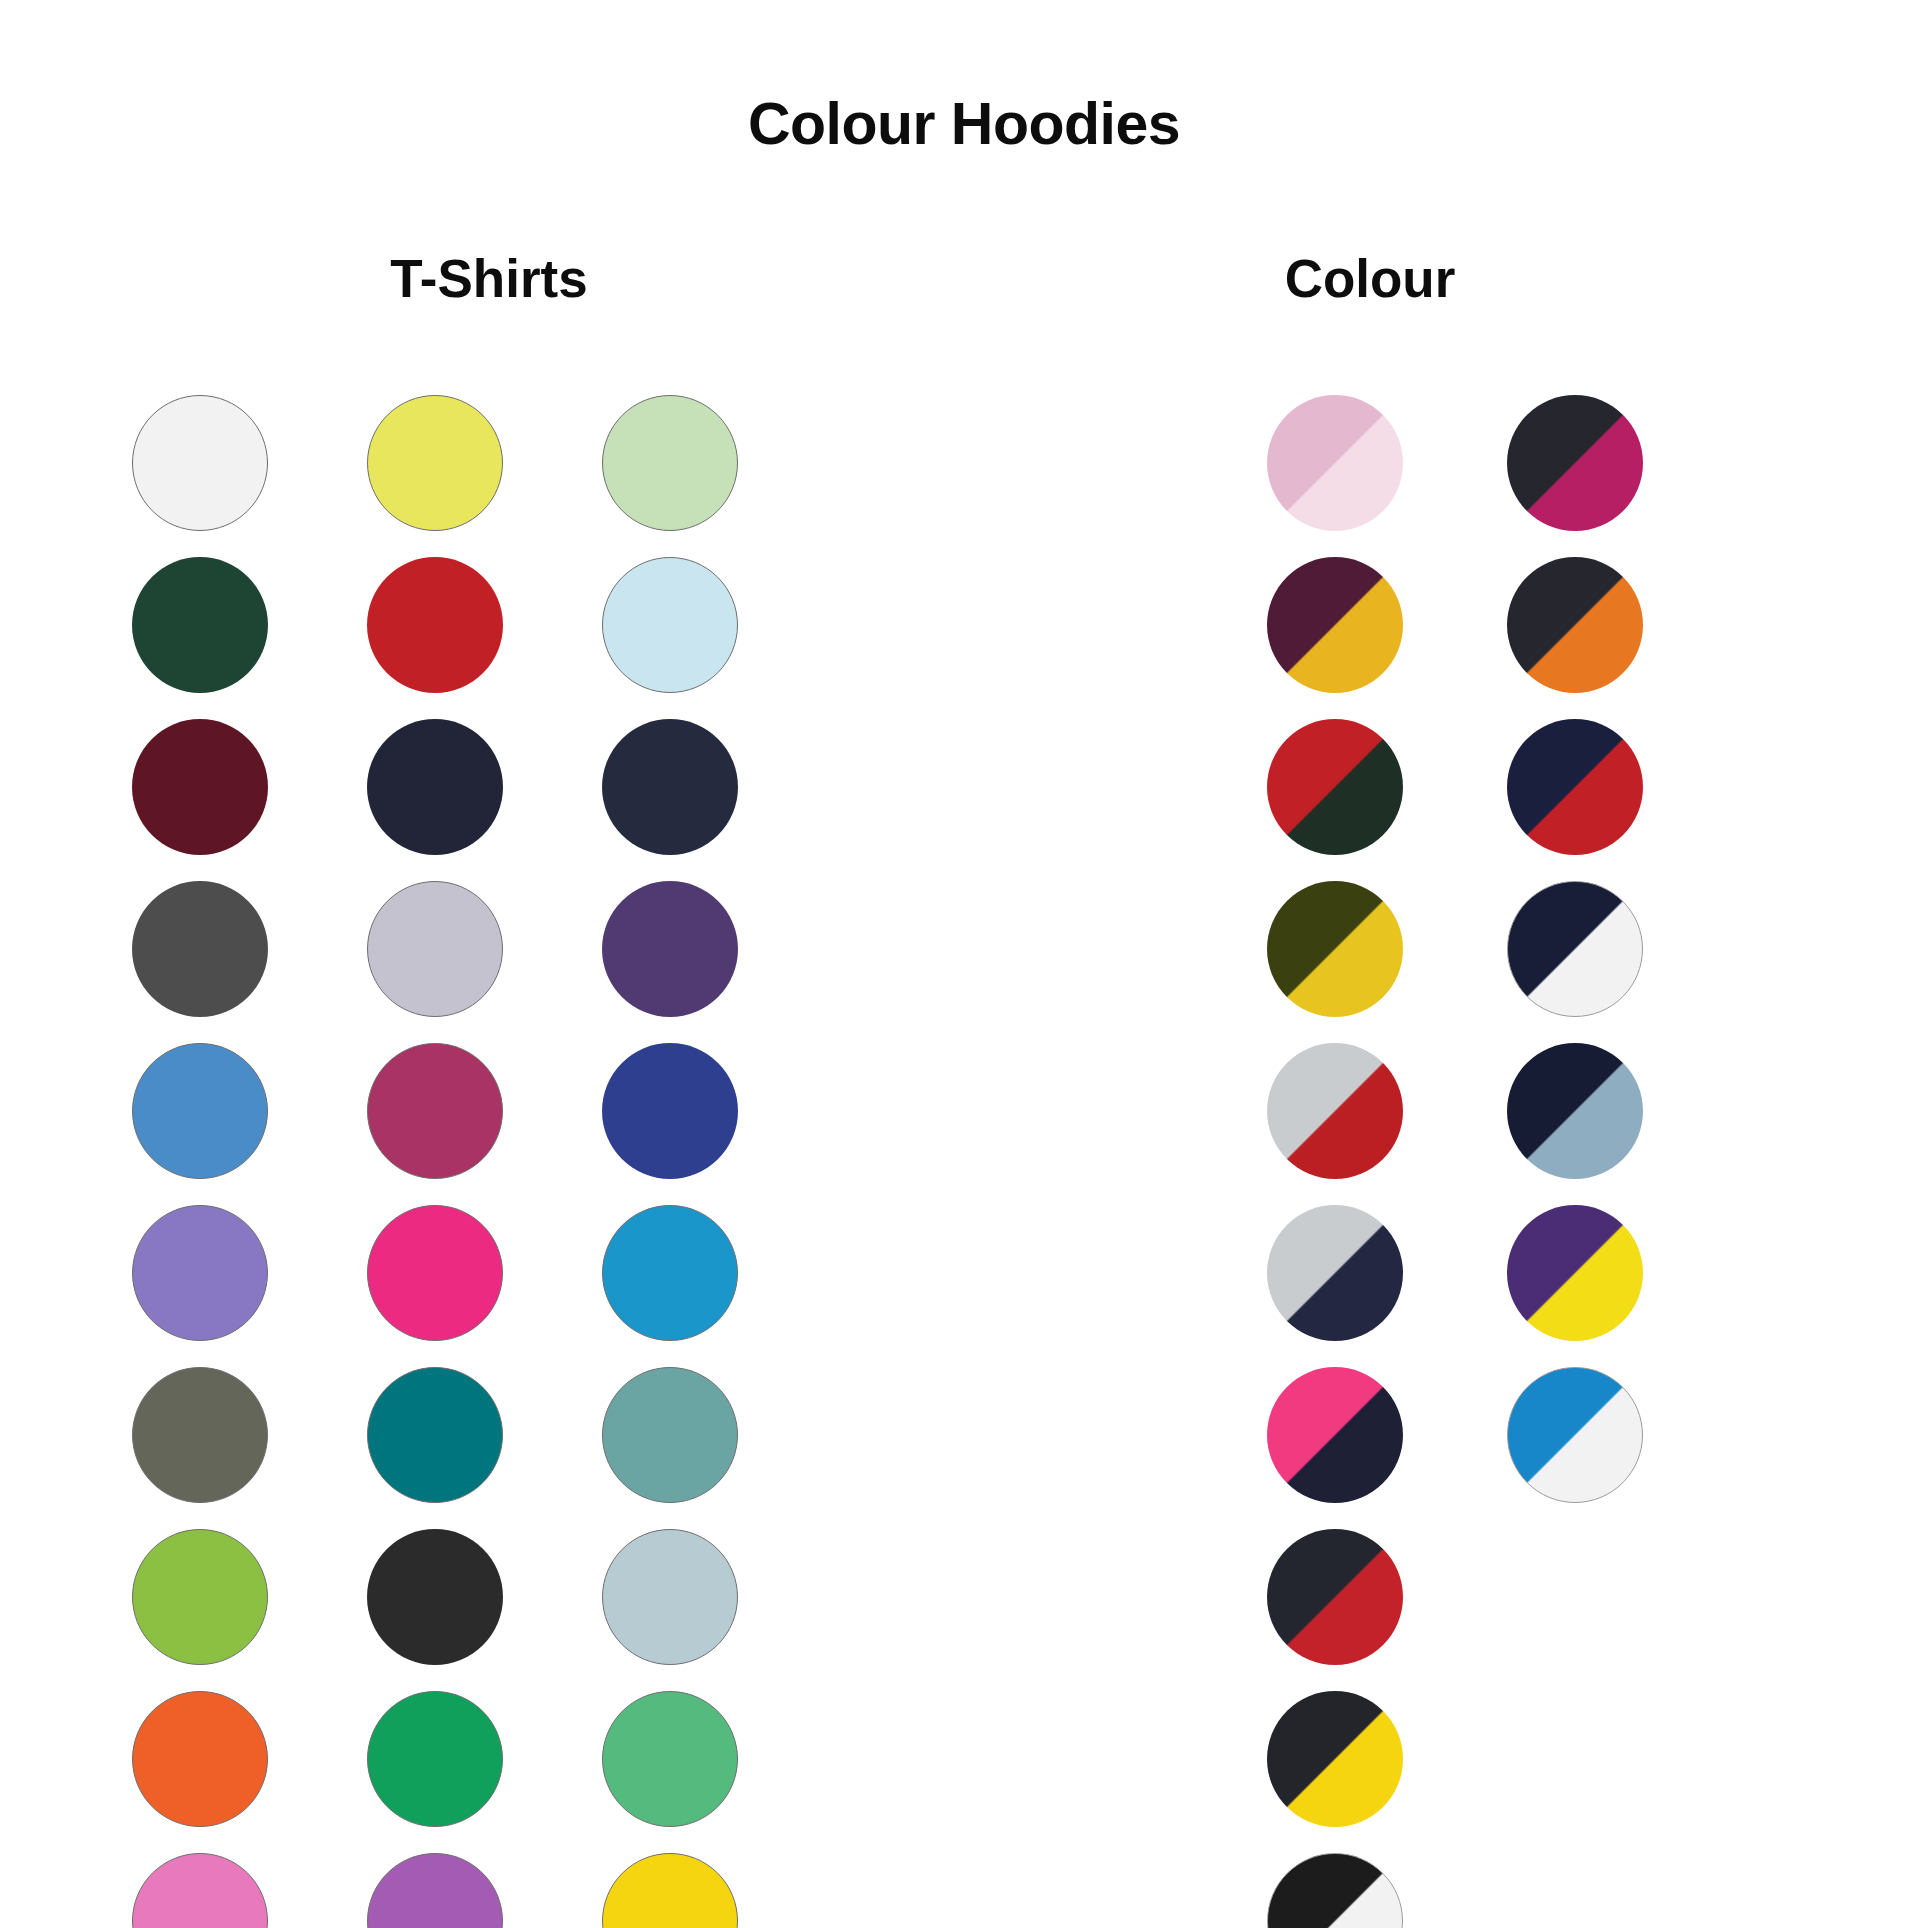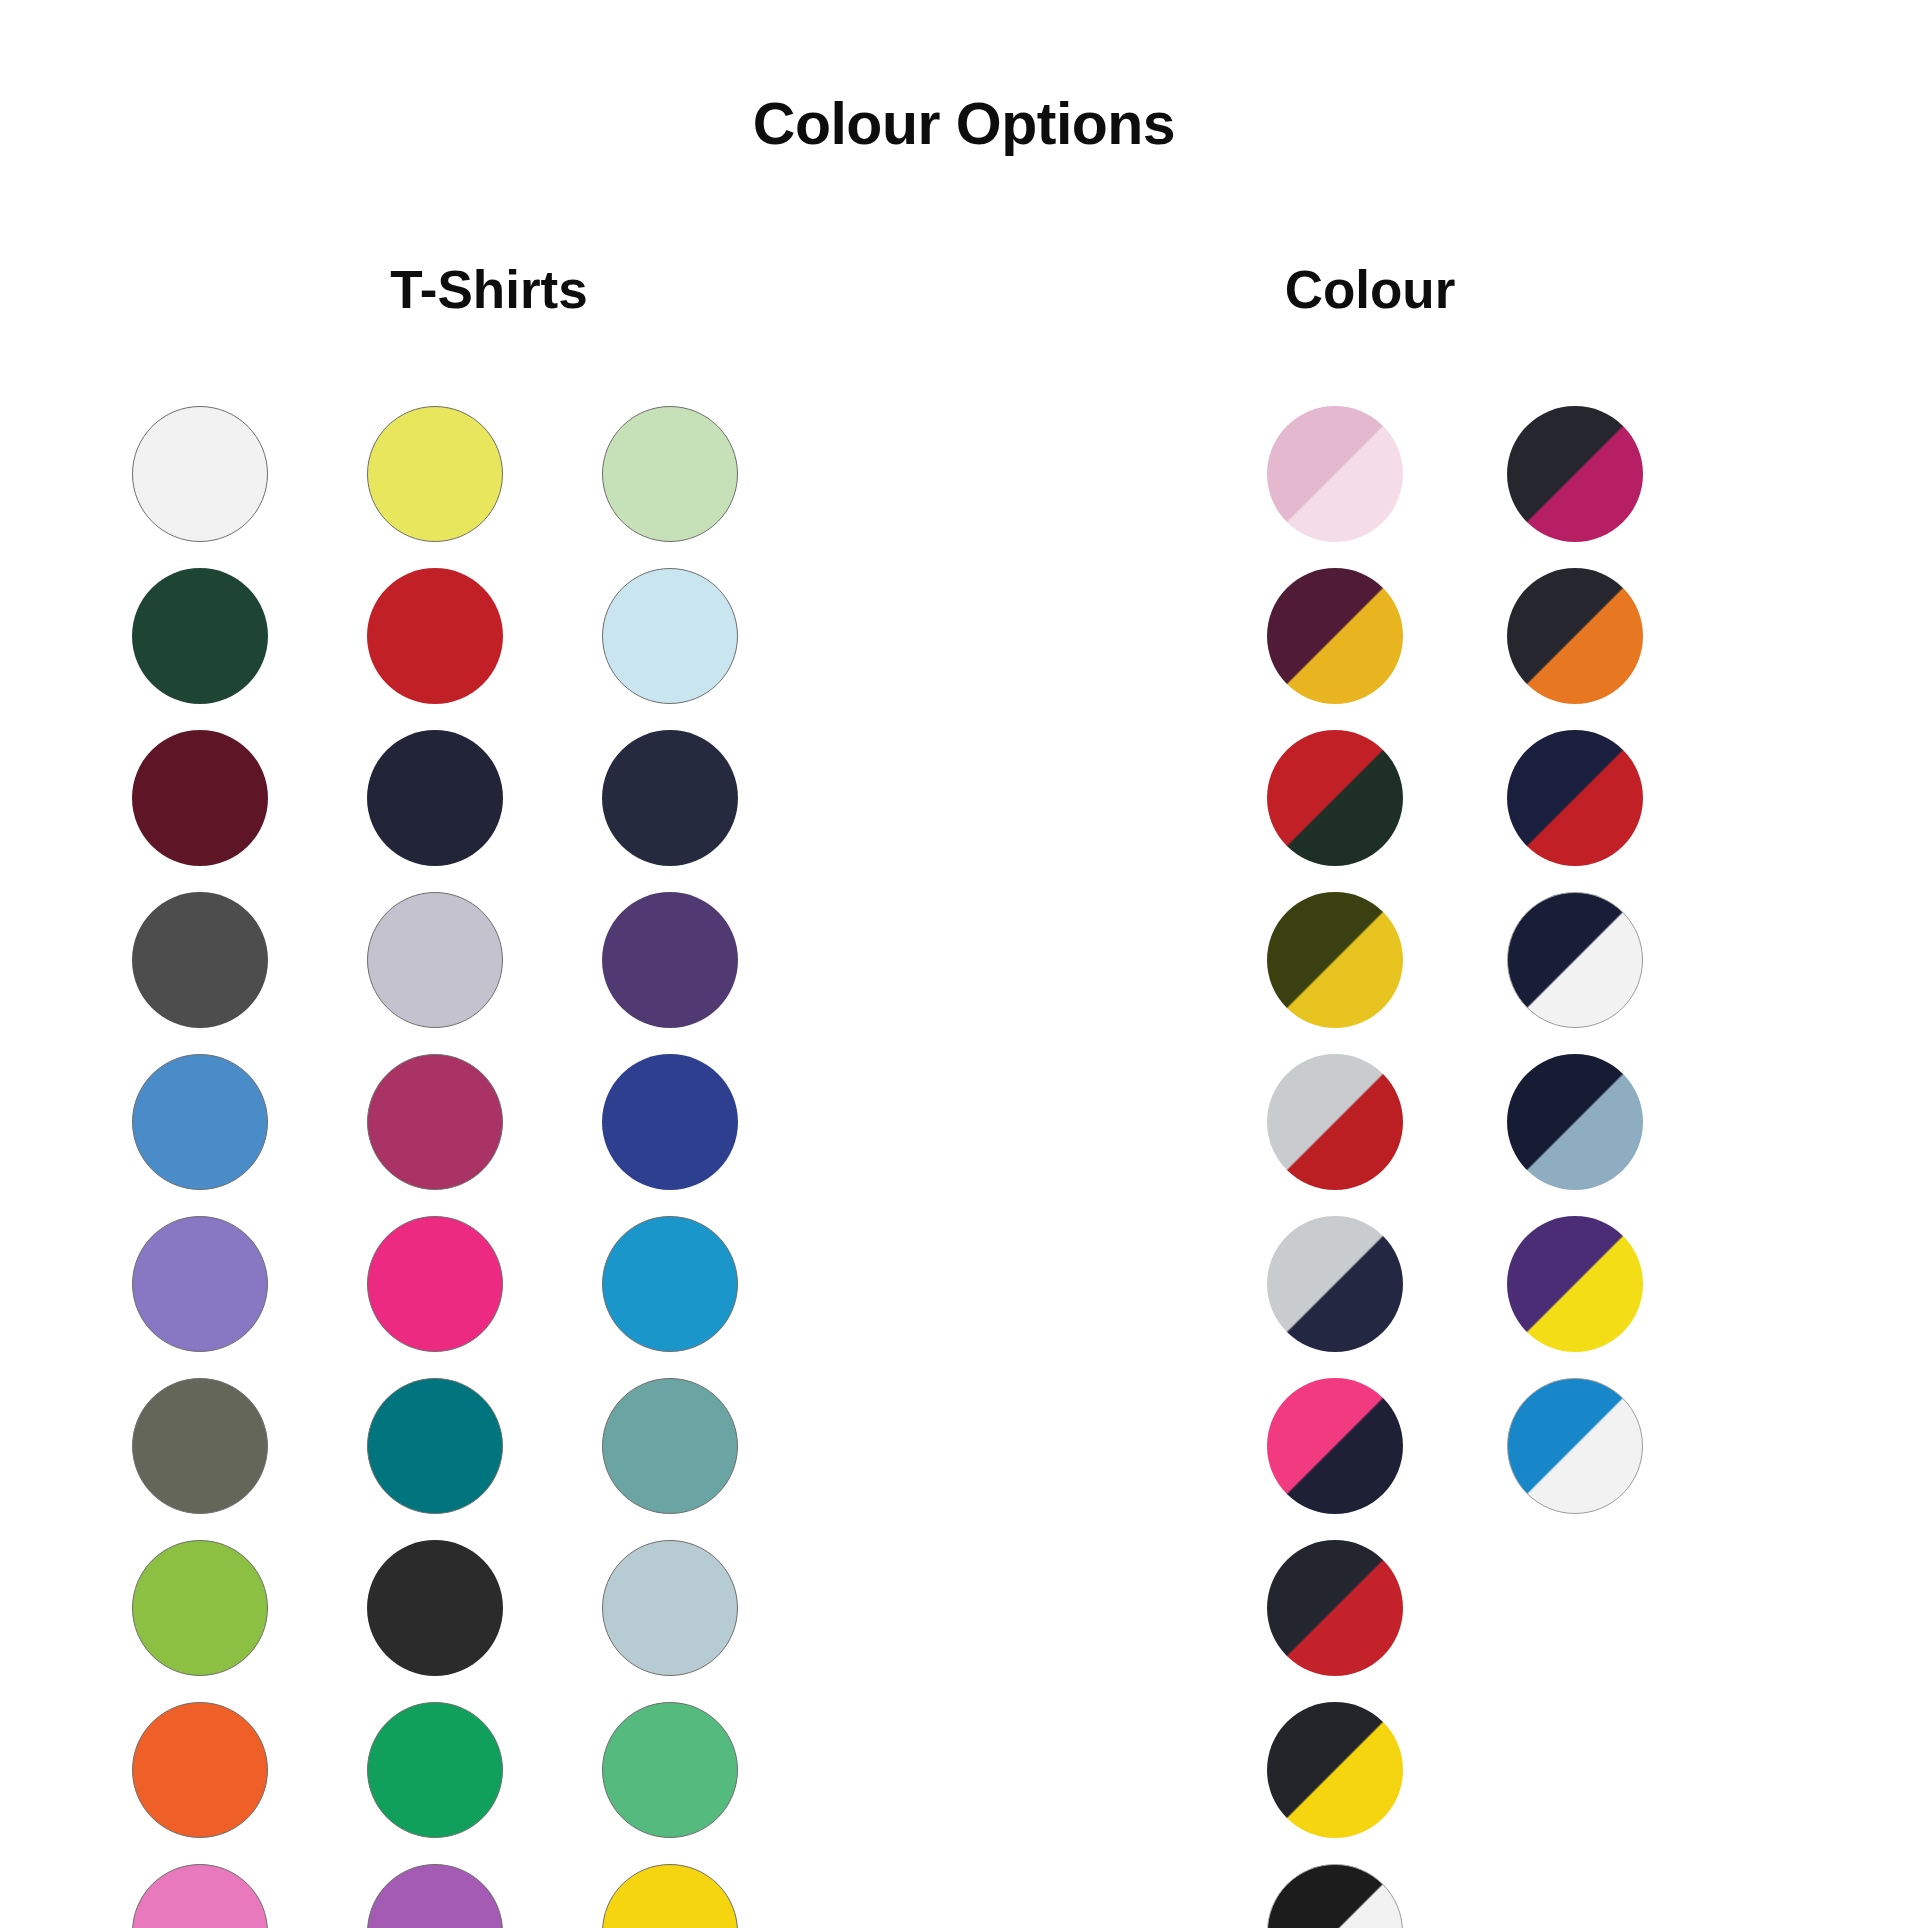--- a/index.html
+++ b/index.html
@@ -35,21 +35,21 @@
   }
   #panel-tshirts { left: 56px;  width: 847px; }
   #panel-hoodies { left: 1036px; width: 847px; }
 
   .panel-heading {
     text-align: center;
     font-size: 53px;
     font-weight: 600;
     color: #0d0d0d;
     line-height: 1.1;
-    margin: 11px;
+    margin: 0;
   }
   #panel-tshirts .panel-heading { padding-left: 19px; }
   #panel-hoodies .panel-heading { padding-right: 179px; }
 
   .swatch-grid {
     display: flex;
     flex-direction: row;
     margin-top: 87px;
   }
   .swatch-column {
@@ -75,21 +75,21 @@
   .swatch.outlined {
     border: 1.9px solid #6e6e6e;
   }
   .swatch.outlined-soft {
     border: 1.9px solid #9b9b9b;
   }
 </style>
 </head>
 <body>
 
-<div id="page-title">Colour Options</div>
+<div id="page-title">Colour Hoodies</div>
 
 <section class="panel" id="panel-tshirts">
   <h2 class="panel-heading">T-Shirts</h2>
   <div class="swatch-grid" id="tshirts-grid">
       <div class="swatch-column">
         <div class="swatch outlined" style="background: rgb(242, 242, 242);"></div>
         <div class="swatch" style="background: rgb(30, 68, 52);"></div>
         <div class="swatch" style="background: rgb(94, 21, 37);"></div>
         <div class="swatch" style="background: rgb(77, 77, 77);"></div>
         <div class="swatch outlined" style="background: rgb(74, 140, 200);"></div>

